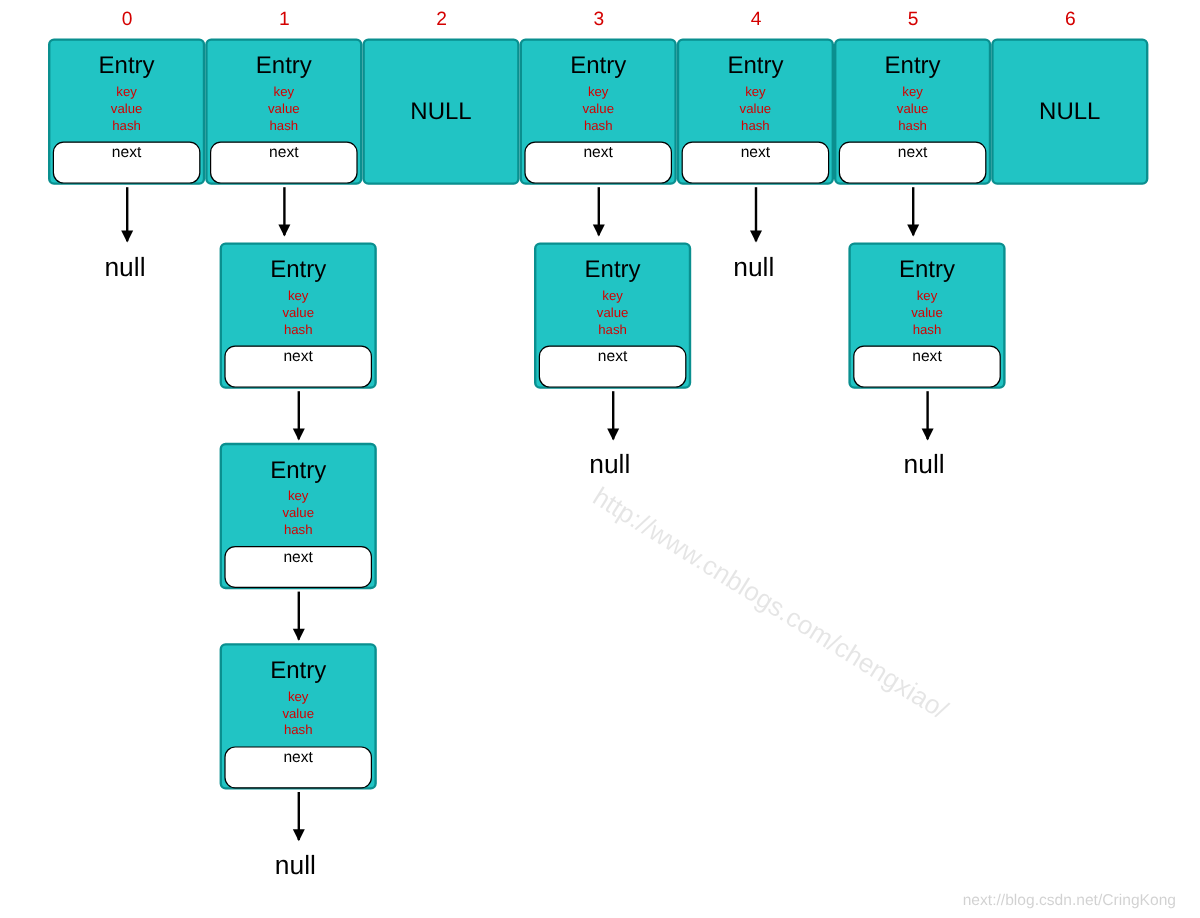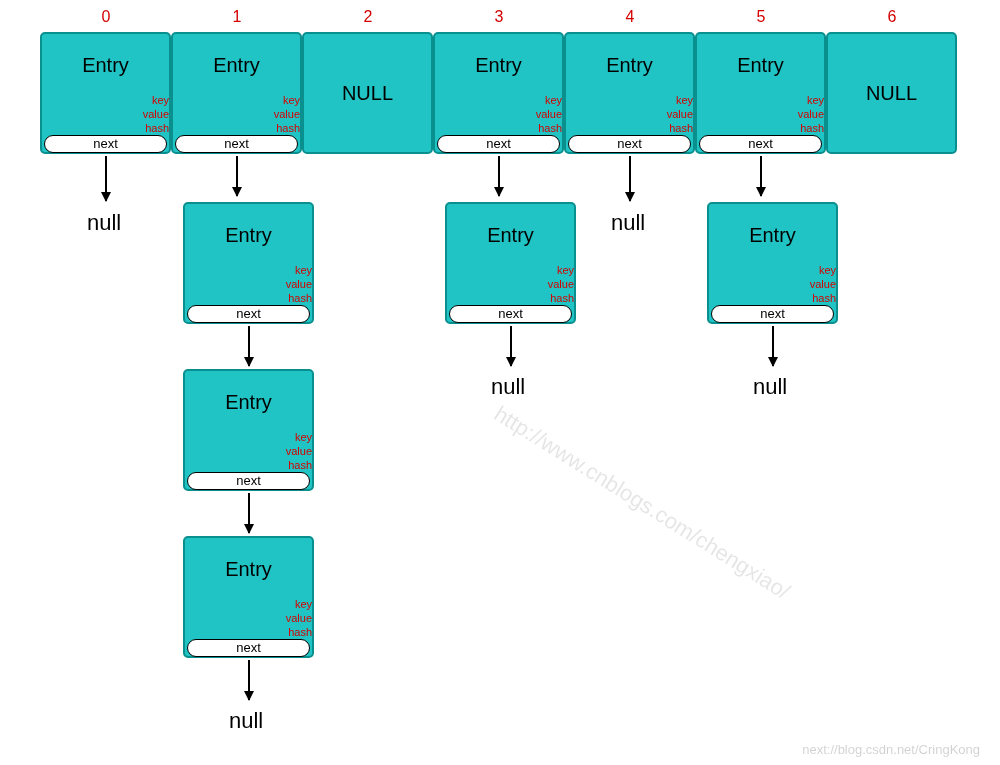--- a/index.html
+++ b/index.html
@@ -33,35 +33,35 @@
     justify-content: center;
   }
   .entry-box .null-text {
     font-size: 20px;
     color: #000;
   }
   .entry-box .title {
     font-size: 20px;
     color: #000;
     text-align: center;
-    padding-top: 20px;
+    padding-top: 10px;
   }
   .entry-box .fields {
-    text-align: right;
+    text-align: center;
     font-size: 11px;
     line-height: 14px;
     color: #d40000;
-    margin-top: 16px;
+    margin-top: 3px;
   }
   .entry-box .next-slot {
     position: absolute;
     left: 2px;
     right: 2px;
     bottom: -1px;
-    height: 18px;
+    height: 35px;
     background: #fff;
     border: 1px solid #000;
     border-radius: 9px;
     font-size: 13px;
     text-align: center;
     line-height: 16px;
     color: #000;
   }
   .arrow {
     position: absolute;

